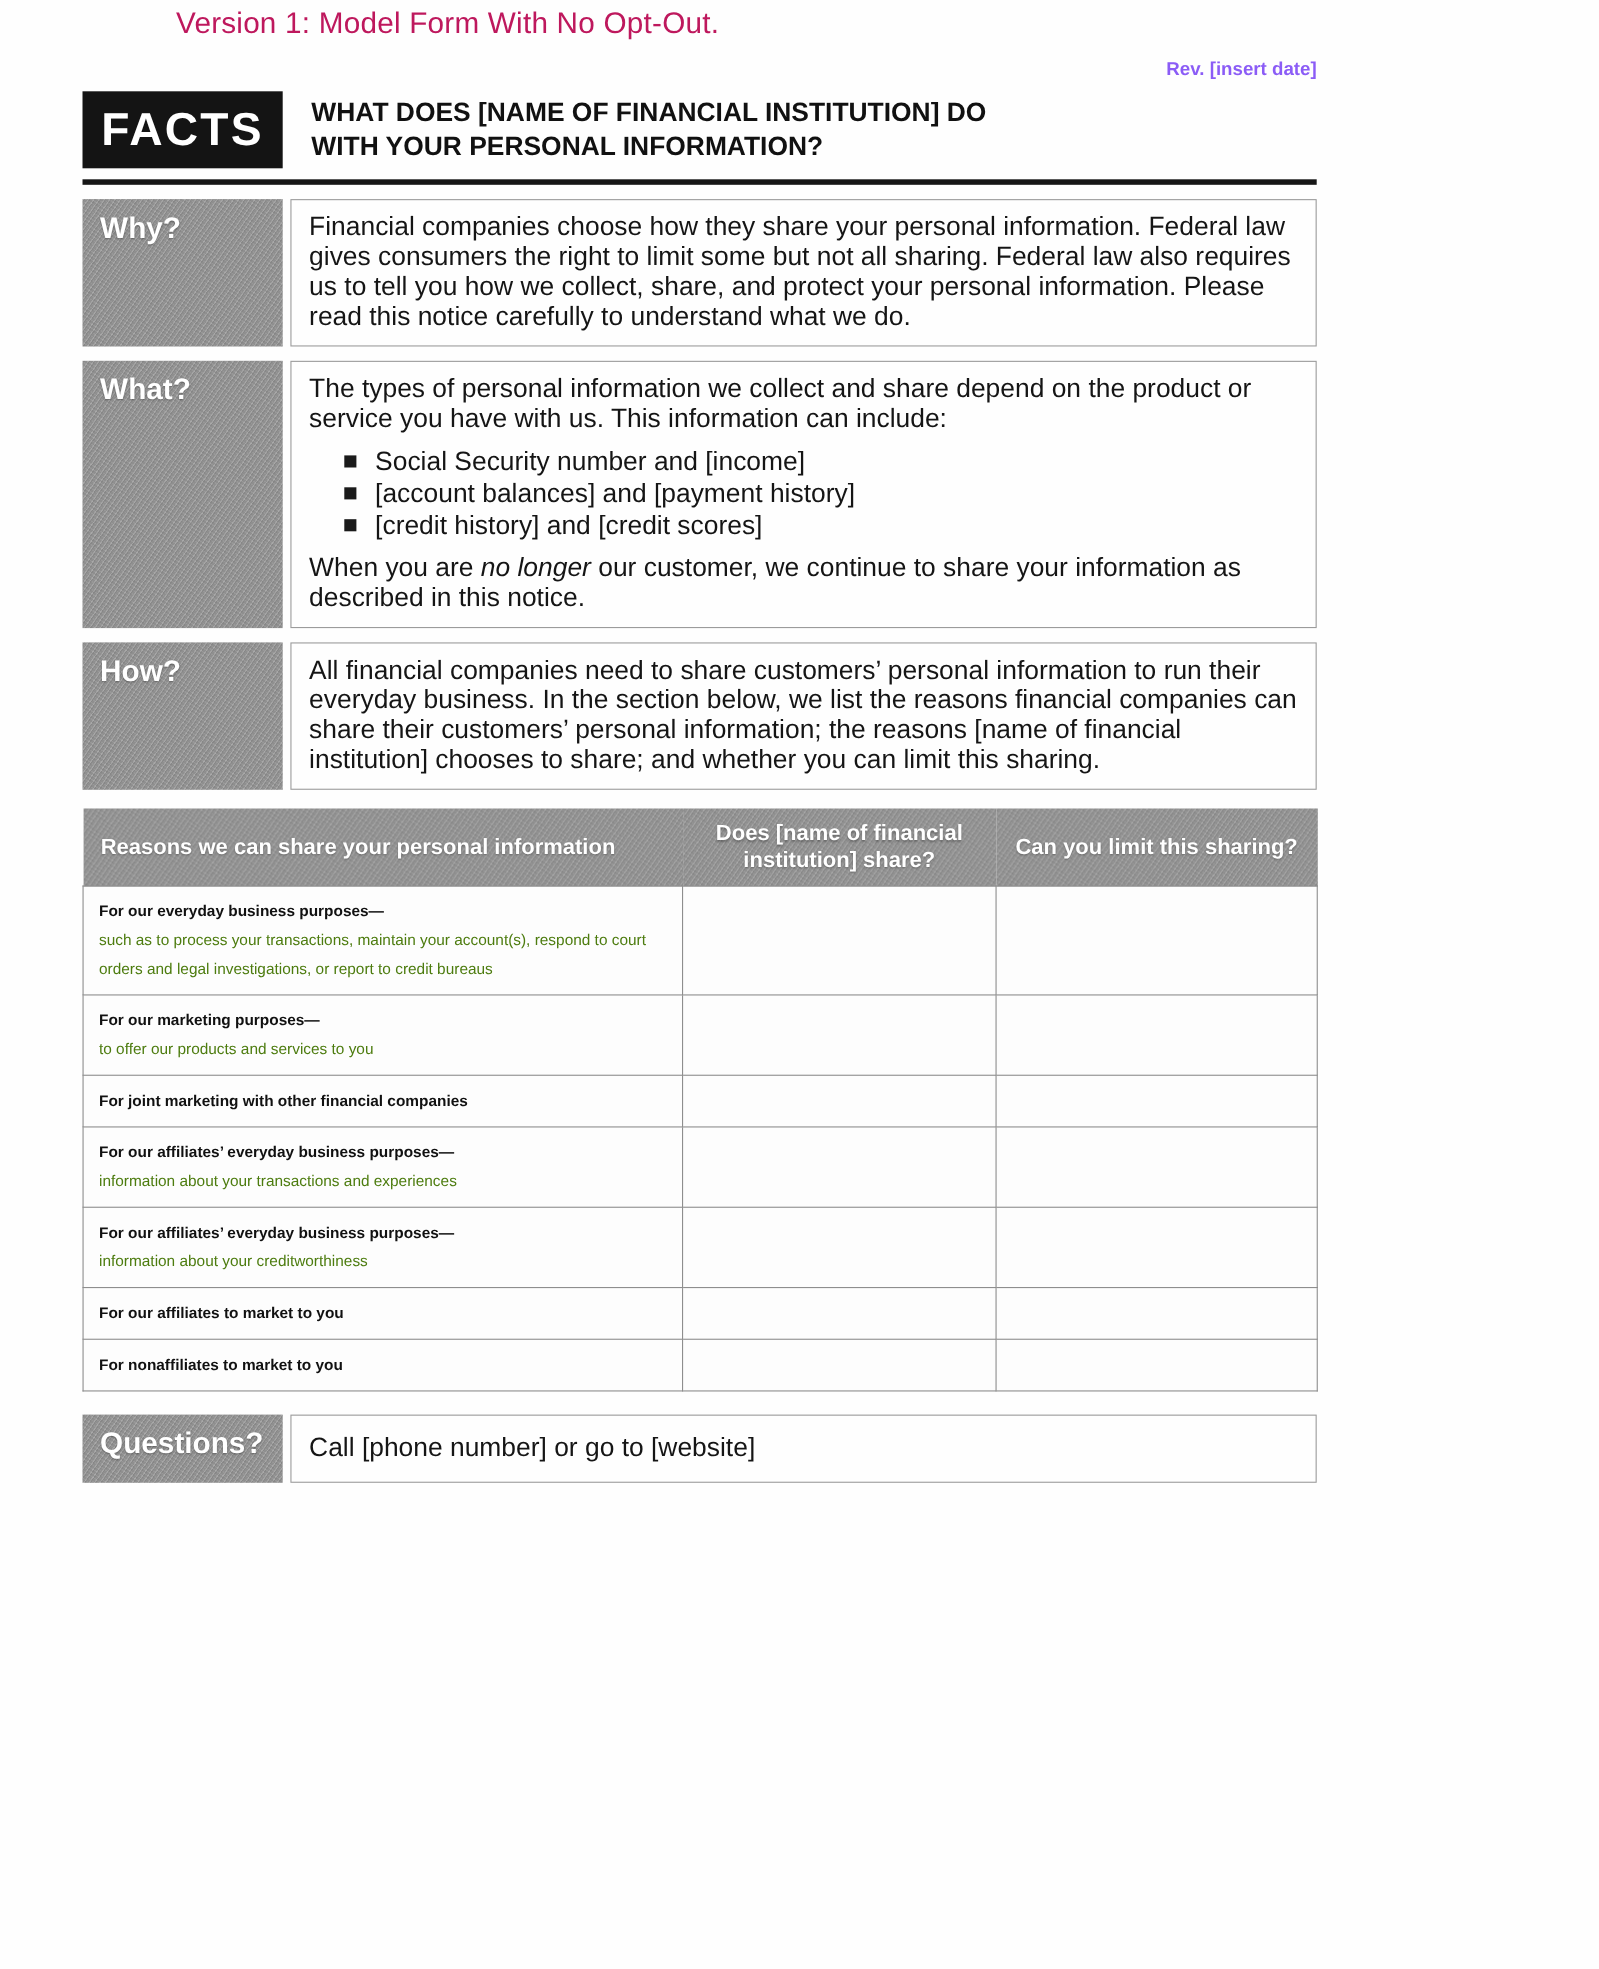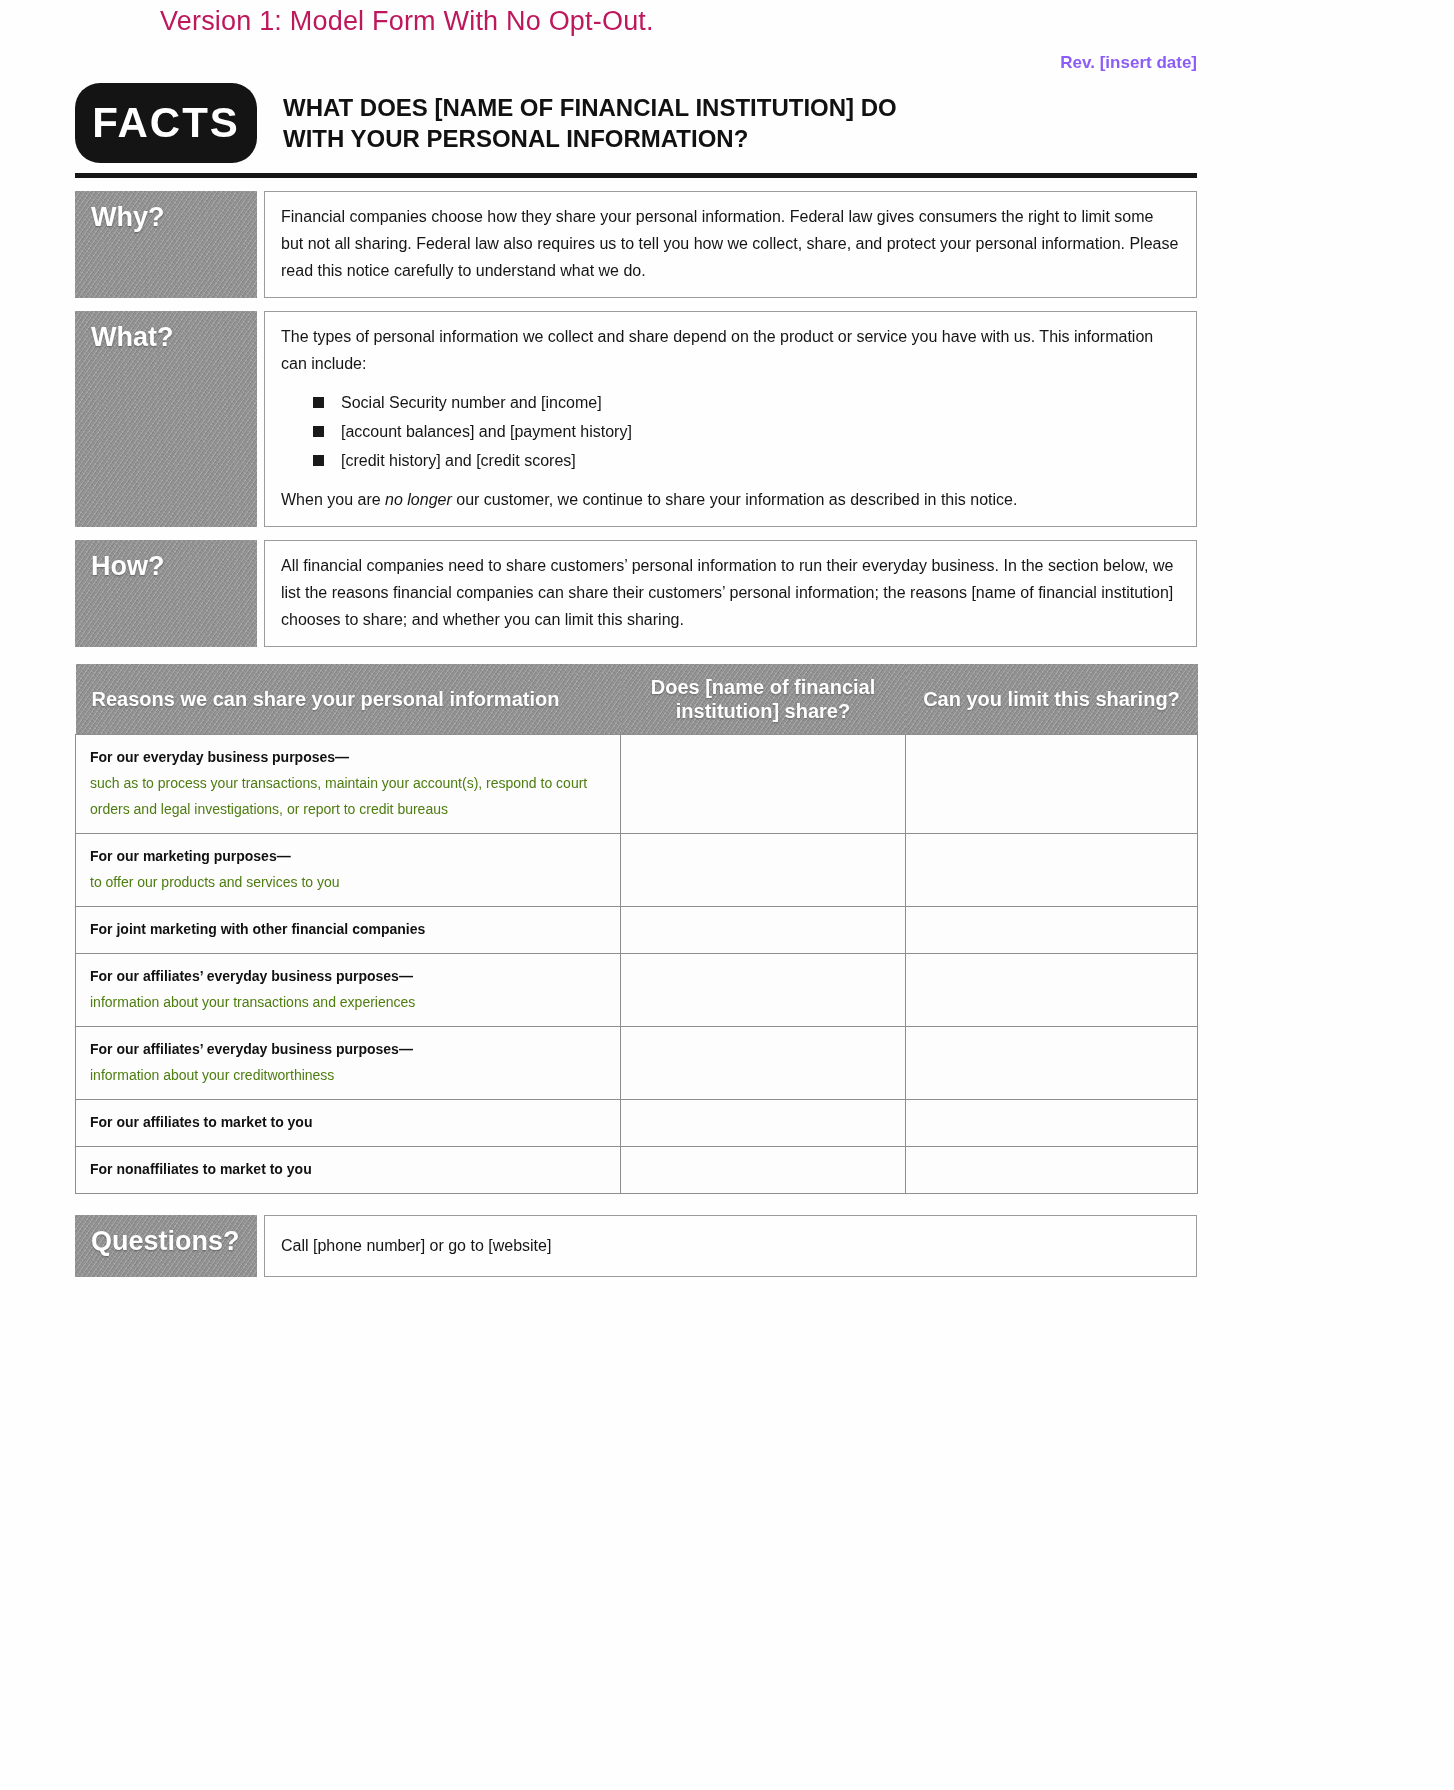--- a/index.html
+++ b/index.html
@@ -8,23 +8,23 @@
     font-family: "Liberation Sans", "DejaVu Sans", sans-serif; color: #1c1c1c;
     overflow: hidden;
   }
   .content { position: absolute; left: 75px; top: 6px; width: 1122px; }
 
   .version-title { margin-left: 85px; font-size: 27px; letter-spacing: 0.2px; color: #be185d; }
   .rev-label { text-align: right; font-size: 17px; font-weight: bold; margin-top: 16px; color: #8b5cf6; }
 
   .facts-row { display: flex; margin-top: 10px; }
   .facts-box {
-    flex: 0 0 182px; height: 80px; background: #141414; color: #fff;
+    flex: 0 0 182px; height: 70px; background: #141414; color: #fff;
     display: flex; align-items: center; justify-content: center;
-    font-size: 42px; font-weight: bold; letter-spacing: 2px; border-radius: 25px;
+    font-size: 42px; font-weight: bold; letter-spacing: 2px;
   }
   .facts-heading {
     margin-left: 26px; align-self: center; font-weight: bold;
     font-size: 24px; line-height: 31px; max-width: 680px; color: #111;
   }
   .thick-rule { border-bottom: 5px solid #161616; margin-top: 10px; }
 
   .tex {
     background-color: #8f8f8f;
     background-image:
@@ -33,21 +33,21 @@
   }
 
   .section-row { display: flex; gap: 7px; margin-top: 13px; align-items: stretch; }
   .label-box {
     flex: 0 0 182px; box-sizing: border-box; padding: 11px 0 0 16px;
     color: #fff; font-size: 27px; font-weight: bold;
     text-shadow: 0 1px 2px rgba(0,0,0,0.35);
   }
   .content-box {
     flex: 1; box-sizing: border-box; border: 1px solid #9b9b9b;
-    padding: 11px 16px 13px; font-size: 16px; line-height: 27px; color: #151515;
+    padding: 11px 16px 13px; font-size: 24px; line-height: 27px; color: #151515;
   }
   .content-box p { margin: 0; }
 
   .bullet-list { margin: 12px 0 12px 32px; padding: 0; list-style: none; }
   .bullet-item { display: flex; margin: 2px 0; }
   .bullet-square { flex: 0 0 11px; width: 11px; height: 11px; background: #1a1a1a; margin: 8px 17px 0 0; }
 
   .share-table { width: 100%; border-collapse: collapse; margin-top: 17px; table-layout: fixed; }
   .share-table col.c1 { width: 545px; }
   .share-table col.c2 { width: 285px; }

